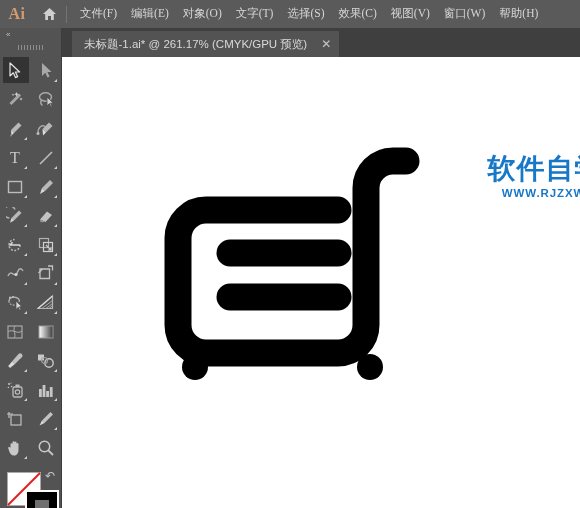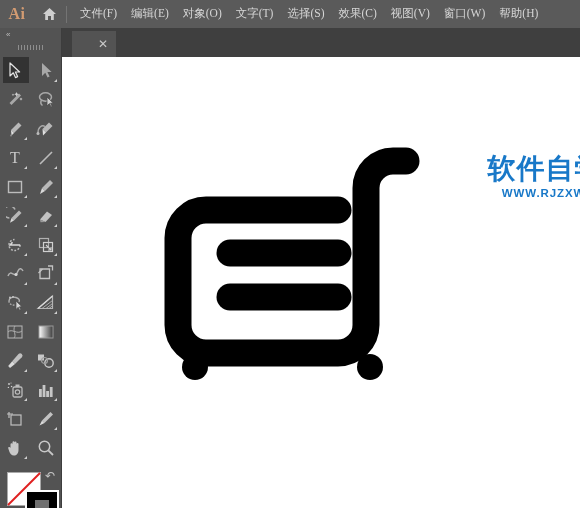--- a/index.html
+++ b/index.html
@@ -159,20 +159,21 @@
       <div class="menu-item">选择(S)</div>
       <div class="menu-item">效果(C)</div>
       <div class="menu-item">视图(V)</div>
       <div class="menu-item">窗口(W)</div>
       <div class="menu-item">帮助(H)</div>
     </div>
   </div>
 
   <div class="tabbar">
     <div class="doc-tab">
+      <span class="doc-tab-label">未标题-1.ai* @ 261.17% (CMYK/GPU 预览)</span>
       <span class="tab-close">✕</span>
     </div>
   </div>
 
   <div class="toolbar">
 
     <div class="tb-collapse">«</div>
     <div class="tb-grip">
         <span></span>
       </div>

